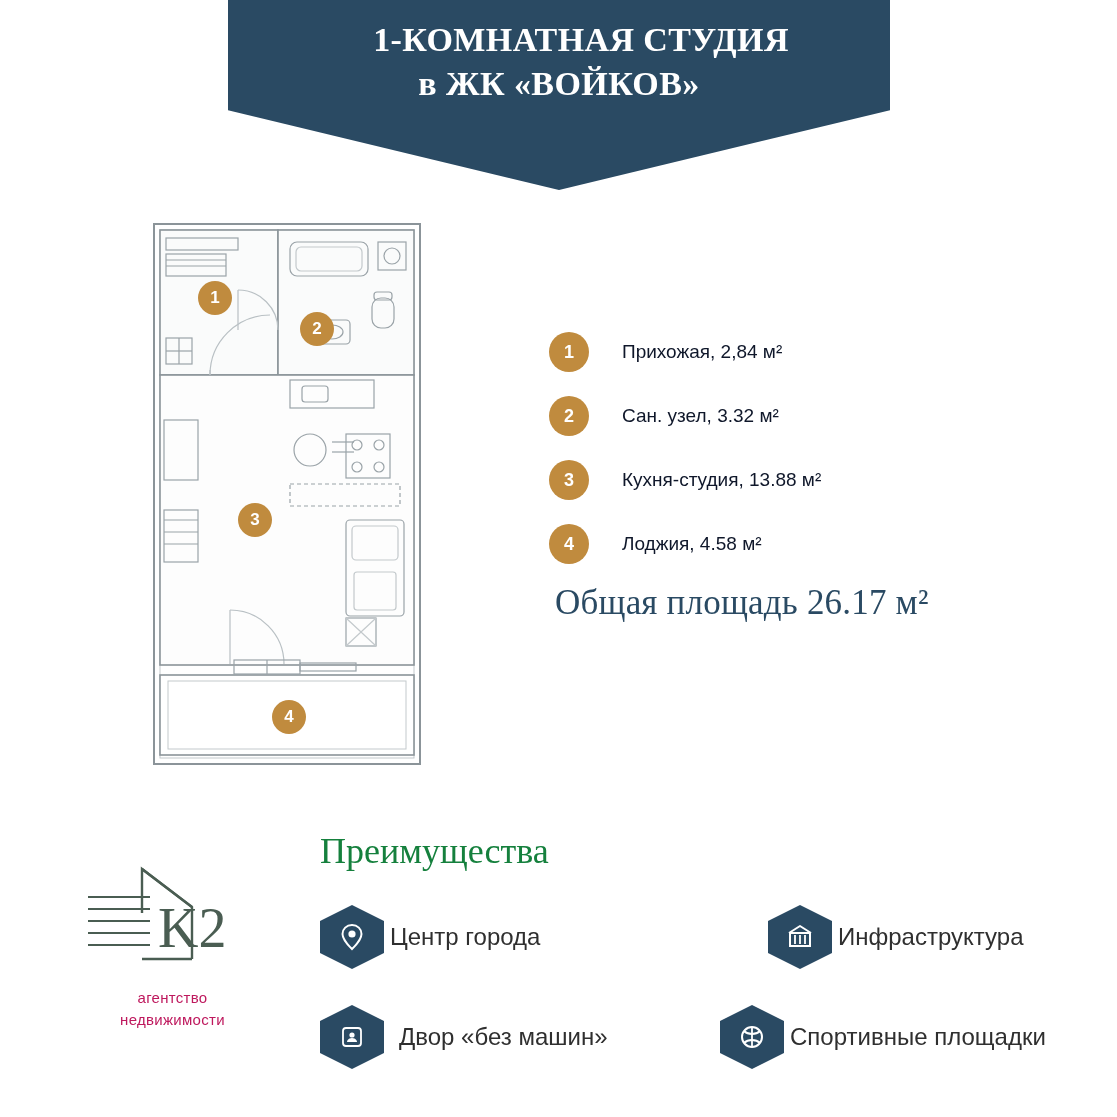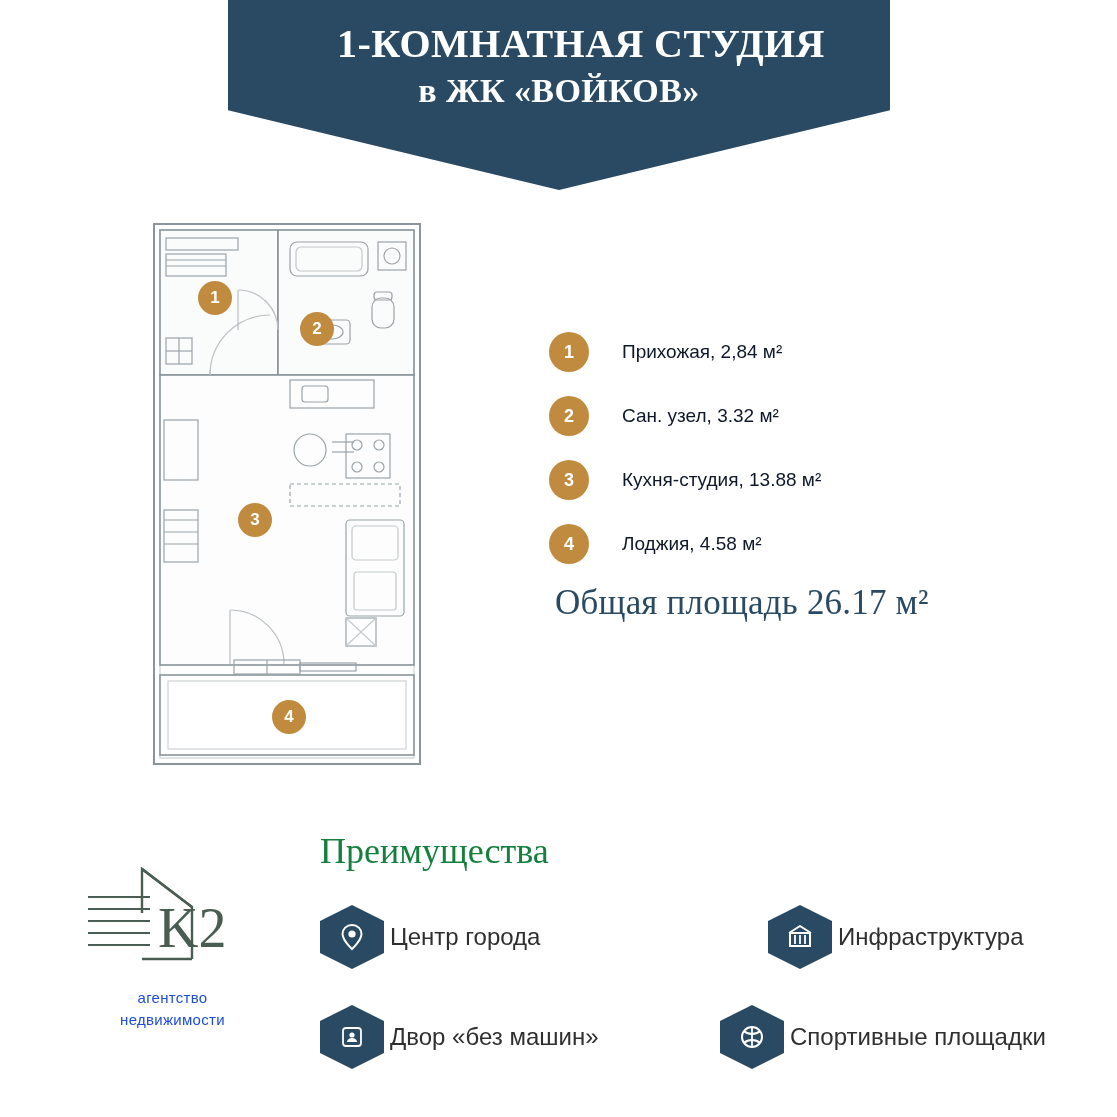--- a/index.html
+++ b/index.html
@@ -35,21 +35,21 @@
   .banner-text {
     position: absolute;
     left: 0; right: 0; top: 18px;
     text-align: center;
     color: #ffffff;
     font-family: "Liberation Serif", serif;
     line-height: 1.28;
   }
   .banner-line1 {
     display: block;
-    font-size: 40px;
+    font-size: 34px;
     font-weight: bold;
     letter-spacing: 0.4px;
     margin-left: 44px;
   }
   .banner-line2 {
     display: block;
     font-size: 34px;
     font-weight: bold;
     letter-spacing: 0.4px;
   }
@@ -126,21 +126,21 @@
     position: absolute;
     left: 320px;
     top: 830px;
     font-family: "Liberation Serif", serif;
     font-size: 36px;
     color: #15803d;
   }
 
   .adv-item { position: absolute; display: flex; align-items: center; }
   .adv-a { left: 320px; top: 905px; }
-  .adv-b { left: 320px; top: 1005px; }
+  .adv-b { left: 320px; top: 1005px; gap: 9px; }
   .adv-c { left: 720px; top: 905px; padding-left: 48px; }
   .adv-d { left: 720px; top: 1005px; }
 
   .hexbox {
     width: 64px; height: 64px;
     flex: 0 0 auto;
     position: relative;
   }
   .hex-shape {
     position: absolute; inset: 0;
@@ -163,21 +163,21 @@
   .logo {
     position: absolute;
     left: 80px;
     top: 855px;
     width: 185px;
     text-align: center;
   }
   .logo-sub {
     margin-top: 8px;
     font-size: 15px;
-    color: #1d4ed8;
+    color: #be185d;
     line-height: 1.45;
     letter-spacing: 0.3px;
   }
 </style>
 </head>
 <body>
 
 <div class="page">
 
   <div class="banner">

